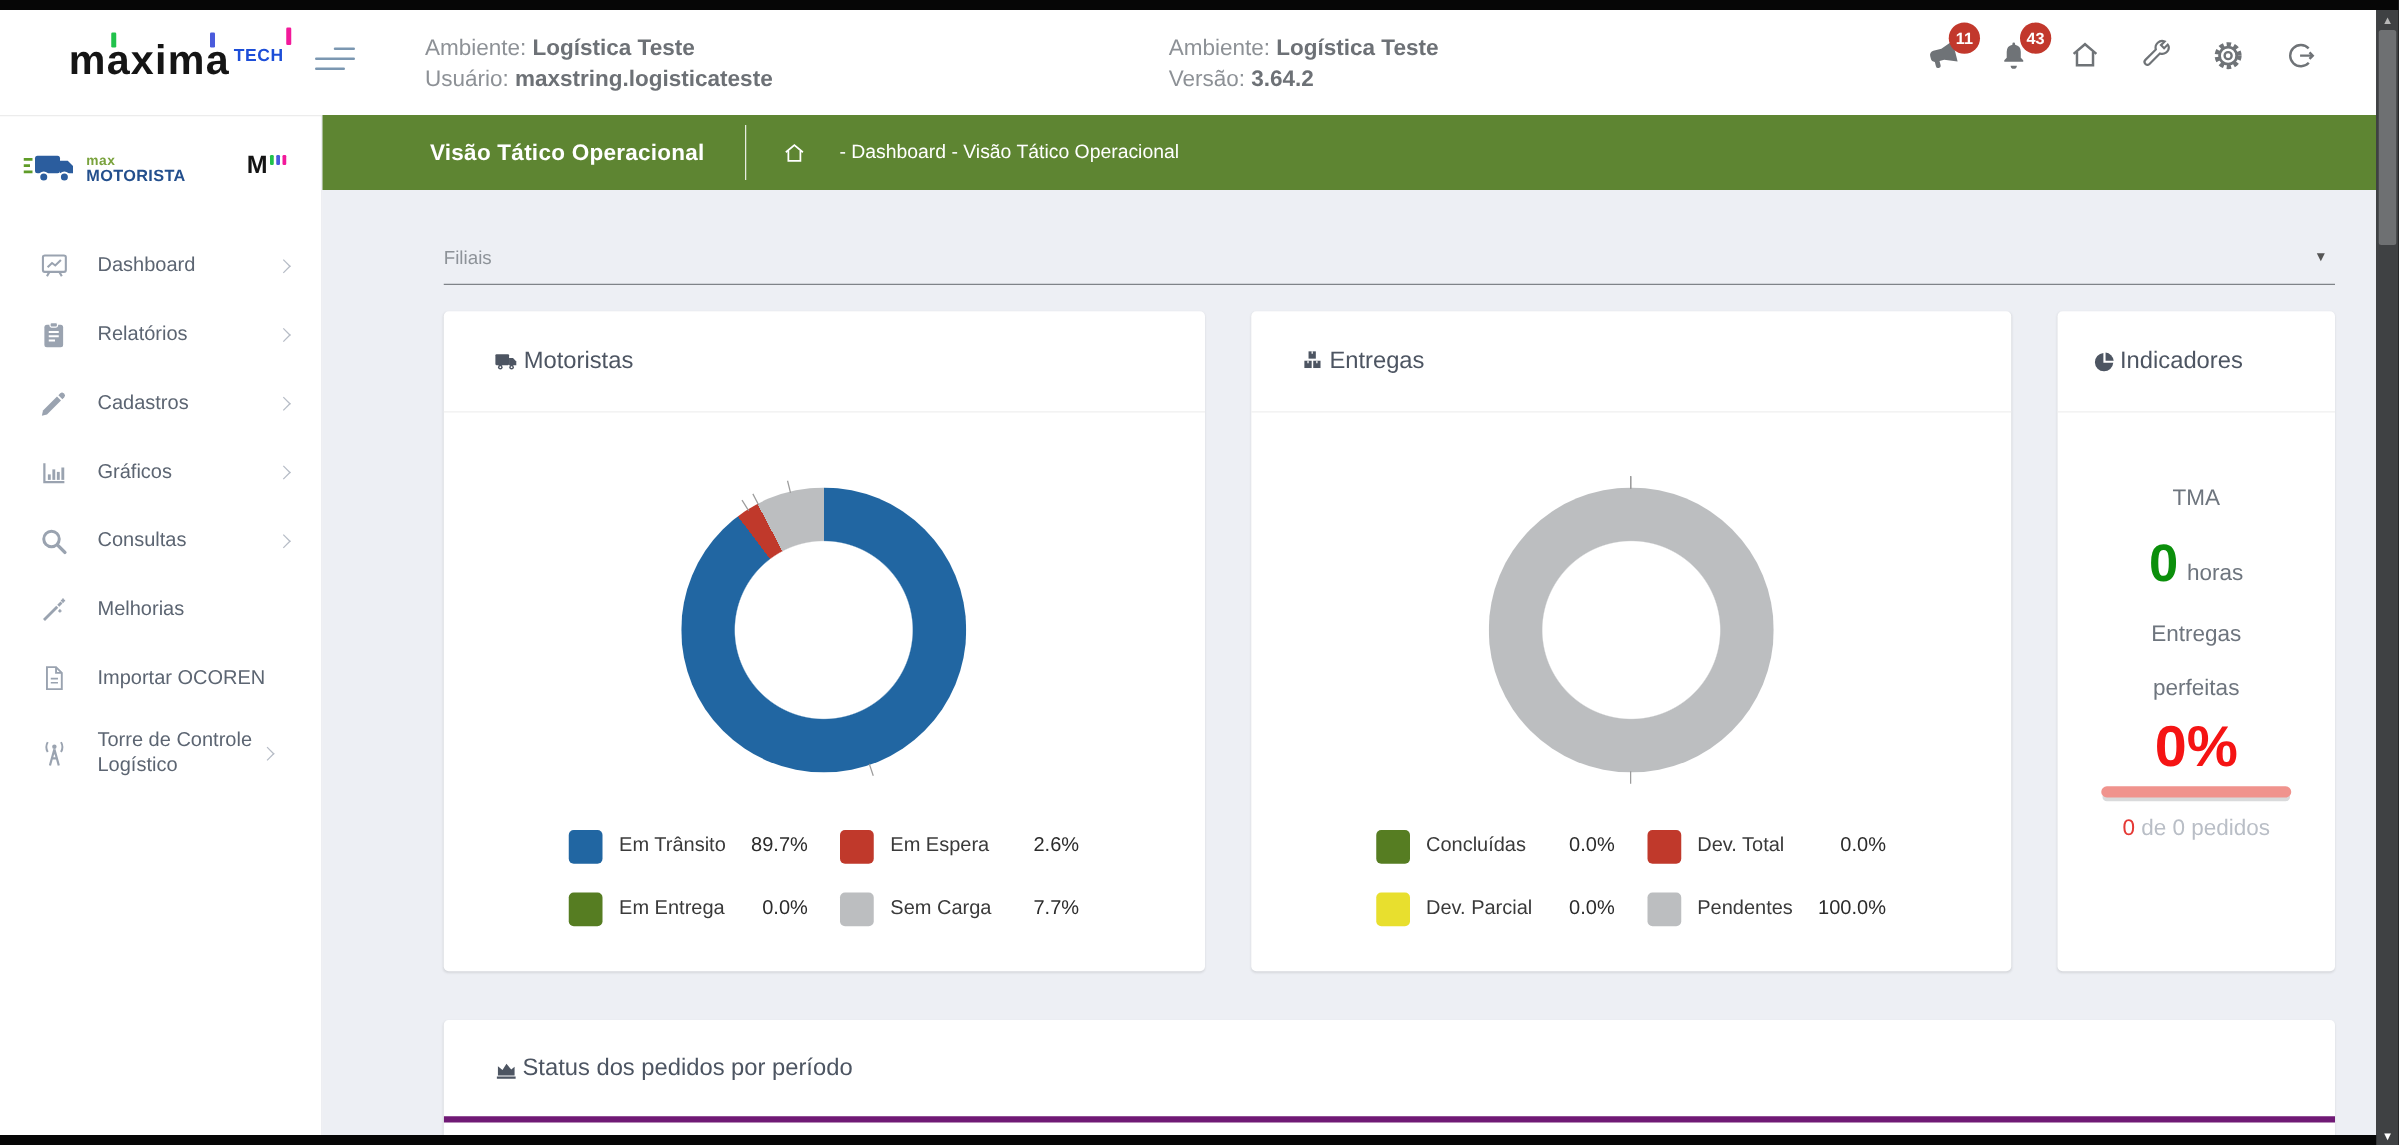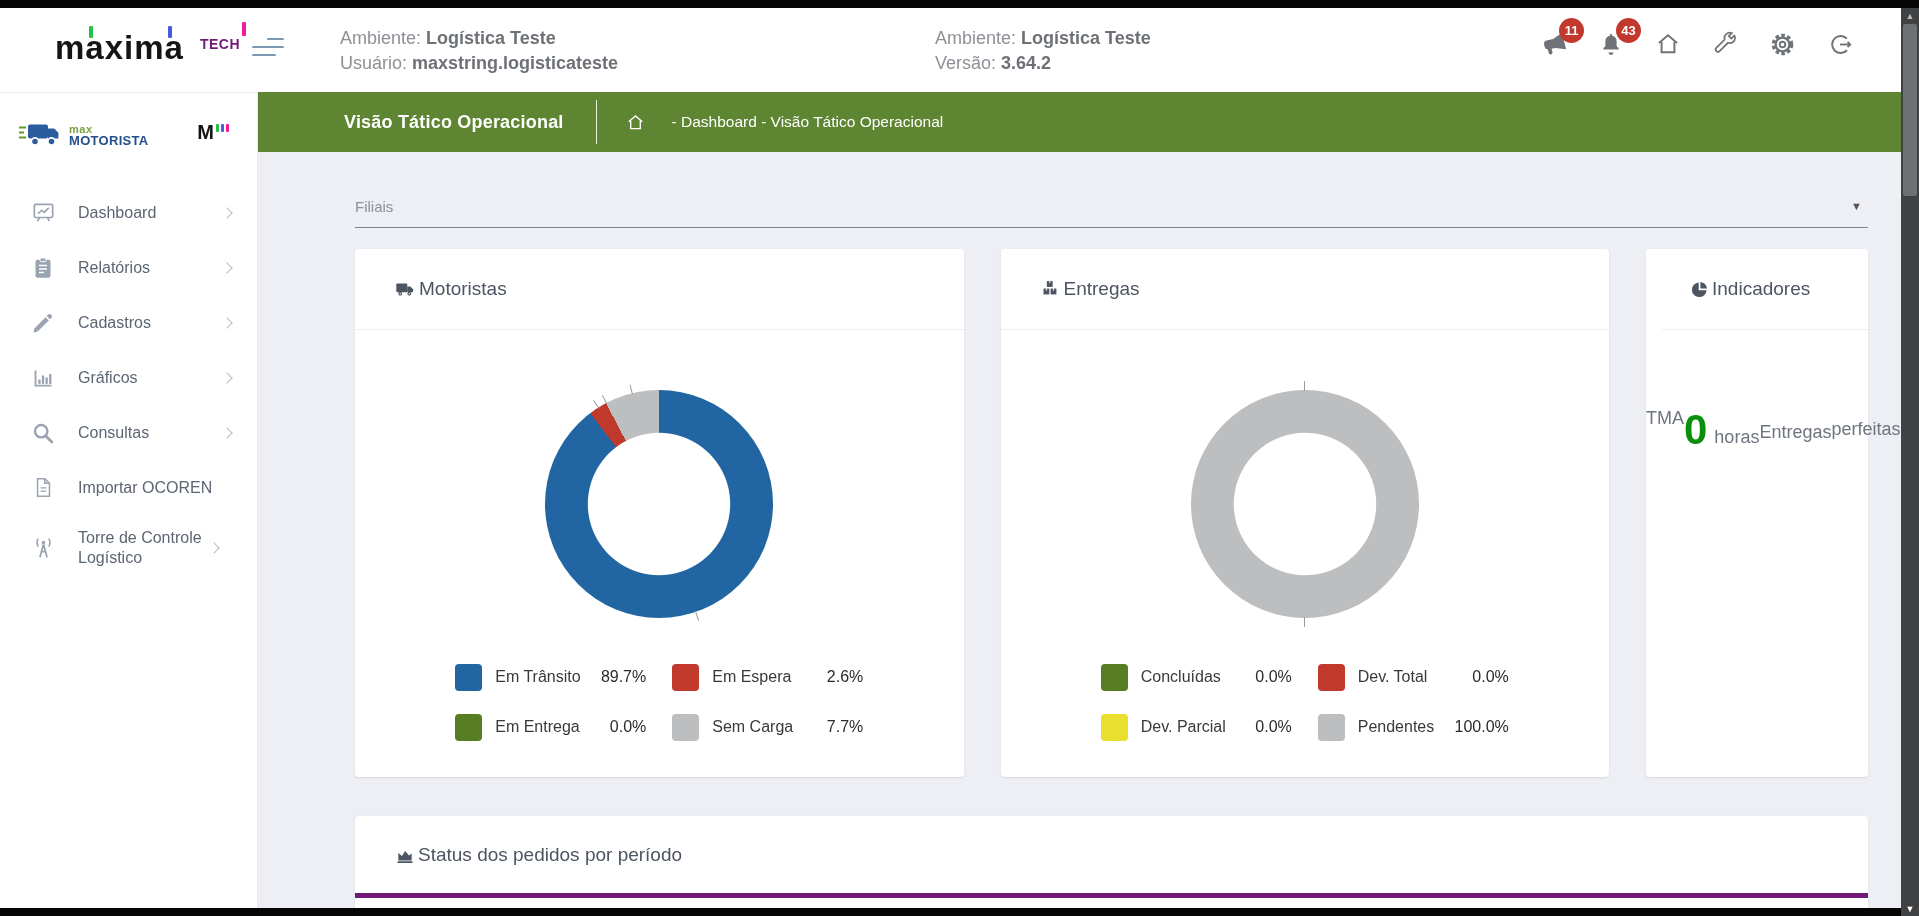--- a/index.html
+++ b/index.html
@@ -5,21 +5,21 @@
   html,body{margin:0;padding:0;background:#222;}
   *{box-sizing:border-box;}
   .frame{position:relative;width:1919px;height:916px;background:#060606;overflow:hidden;
          font-family:"Liberation Sans",sans-serif;}
   .app{position:absolute;left:0;top:8px;width:1901px;height:900px;background:#edeff4;overflow:hidden;}
 
   
   .topbar{position:absolute;left:0;top:0;width:1901px;height:84px;background:#fff;}
   .brand{position:absolute;left:55px;top:22px;display:inline-flex;align-items:flex-start;}
   .brand-main{font-size:33px;font-weight:800;letter-spacing:1px;color:#151515;line-height:36px;}
-  .brand-sub{font-size:14px;font-weight:700;color:#701a75;margin-left:16px;margin-top:6px;letter-spacing:.5px;}
+  .brand-sub{font-size:14px;font-weight:700;color:#1d4ed8;margin-left:3px;margin-top:6px;letter-spacing:.5px;}
   .tick{position:absolute;width:4px;border-radius:1px;}
   .tick-green{left:34px;top:-4px;height:12px;background:#21c24b;}
   .tick-blue{left:113px;top:-4px;height:12px;background:#4a5bdc;}
   .tick-pink{position:static;margin:-8px 0 0 2px;height:14px;background:#f2199a;}
   .burger{position:absolute;left:252px;top:30px;width:32px;display:flex;flex-direction:column;gap:6px;cursor:pointer;}
   .burger i{height:2px;background:#7b97b1;border-radius:1px;}
   .burger .b1{width:17px;align-self:flex-end;}
   .burger .b2{width:32px;}
   .burger .b3{width:24px;align-self:flex-start;}
   .envblock{position:absolute;top:18px;font-size:18px;color:#8d9196;line-height:25px;}
@@ -64,35 +64,35 @@
   .filiais{margin-top:46px;position:relative;cursor:pointer;}
   .filiais-label{font-size:15px;color:#8d9298;}
   .filiais-arrow{position:absolute;right:6px;top:2px;font-size:11px;color:#555;}
   .filiais-line{margin-top:11px;height:1px;background:#7f8388;}
 
   .cards{display:flex;gap:37px;margin-top:21px;align-items:stretch;}
   .card{background:#fff;border-radius:4px;box-shadow:0 1px 2px rgba(0,0,0,.10);height:528px;}
   .card-lg{flex:1;}
   .card-sm{width:222px;flex:0 0 222px;}
   .card-head{height:81px;display:flex;align-items:center;padding-left:40px;border-bottom:1px solid #efefef;}
-  .card-head-sm{padding-left:28px;margin-left:16px;}
+  .card-head-sm{padding-left:28px;}
   .card-title{font-size:19px;color:#4d5562;display:flex;align-items:center;gap:2px;}
   .card-title svg{margin-right:1px;}
 
   .donut{position:relative;width:228px;height:228px;border-radius:50%;margin:60px auto 0;}
   .dtick{position:absolute;left:50%;top:50%;width:1px;height:10px;margin-left:-.5px;margin-top:-5px;background:#9c9c9c;}
 
   .legend{width:408px;margin:38px auto 0;display:grid;grid-template-columns:1fr 1fr;column-gap:26px;row-gap:8px;}
   .lg-item{display:flex;align-items:center;height:42px;}
   .lg-swatch{width:27px;height:27px;border-radius:4px;flex:0 0 27px;}
   .lg-label{margin-left:13px;font-size:16px;color:#3a3a3a;}
   .lg-val{margin-left:auto;font-size:16px;color:#2b2b2b;}
 
   
-  .ind-body{display:flex;flex-direction:row;align-items:center;padding-top:58px;}
+  .ind-body{display:flex;flex-direction:column;align-items:center;padding-top:58px;}
   .ind-label{font-size:18px;color:#6e757e;}
   .ind-tma{margin-top:24px;display:flex;align-items:flex-end;gap:7px;}
   .ind-tma-val{font-size:42px;font-weight:800;color:#0b8f0b;line-height:36px;}
   .ind-tma-unit{font-size:18px;color:#6e757e;}
   .ind-l2{margin-top:28px;}
   .ind-l3{margin-top:22px;}
   .ind-pct{margin-top:14px;font-size:46px;font-weight:800;color:#f51414;line-height:44px;}
   .ind-bar{margin-top:10px;width:152px;height:9px;border-radius:5px;background:#f0938d;
            box-shadow:0 4px 0 -1px #d9dadb;}
   .ind-detail{margin-top:14px;font-size:18px;color:#b9bec6;}
@@ -253,20 +253,31 @@
         </div>
         <div class="nav-item">
           <span class="nav-icon">
             <svg width="24" height="24" viewBox="0 0 24 24" fill="none" stroke="#9aa3b0">
               <circle cx="10.2" cy="10.2" r="6.2" stroke-width="2.4"></circle>
               <path d="m14.9 14.9 6 6" stroke-width="2.8" stroke-linecap="round"></path>
             </svg>
             </span>
           <span class="nav-label">Consultas</span>
           <span class="chev"></span>
+        </div>
+        <div class="nav-item">
+          <span class="nav-icon">
+            <svg width="24" height="24" viewBox="0 0 24 24" fill="none" stroke="#9aa3b0">
+              <path d="M4.2 20 14.8 9.4" stroke-width="2.2"></path>
+              <path d="m15.6 8.6 2.6-2.6" stroke-width="2.2"></path>
+              <path d="M19.4 2.8v3.4M17.7 4.5h3.4" stroke-width="1.4"></path>
+              <path d="M16.9 11.4v2.6M15.6 12.7h2.6" stroke-width="1.2"></path>
+            </svg>
+            </span>
+          <span class="nav-label">Melhorias</span>
         </div>
         <div class="nav-item">
           <span class="nav-icon">
             <svg width="23" height="23" viewBox="0 0 24 24" fill="none" stroke="#9aa3b0" stroke-width="1.6">
               <path d="M5.8 2.8h7.6l4.8 4.8v13.6H5.8z"></path>
               <path d="M13.4 2.8v4.8h4.8"></path>
               <path d="M9 12.4h6M9 15.8h6" stroke-width="1.3"></path>
             </svg>
             </span>
           <span class="nav-label">Importar OCOREN</span>

